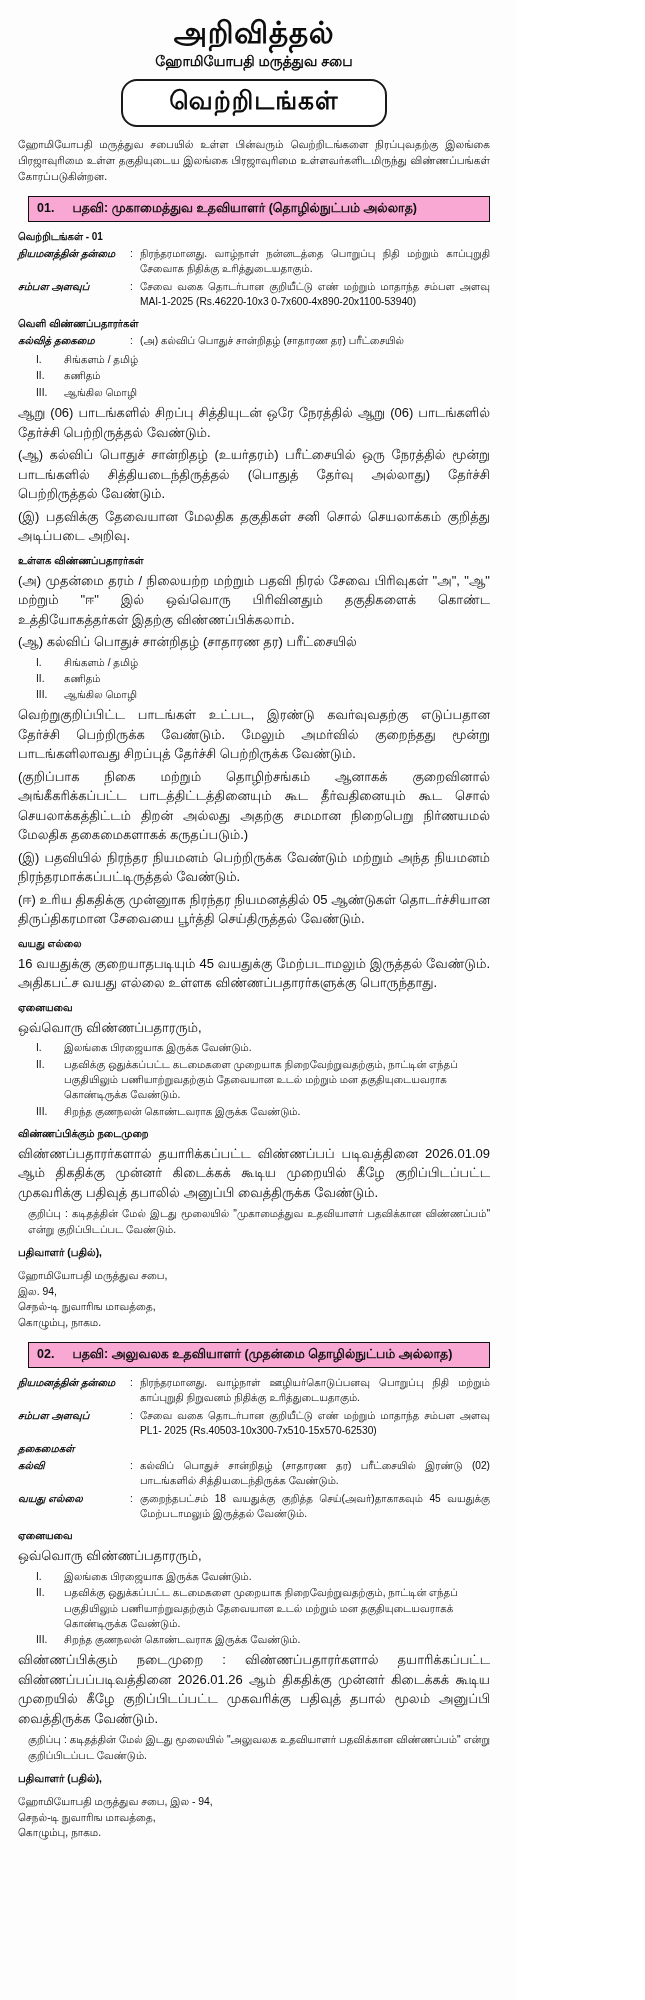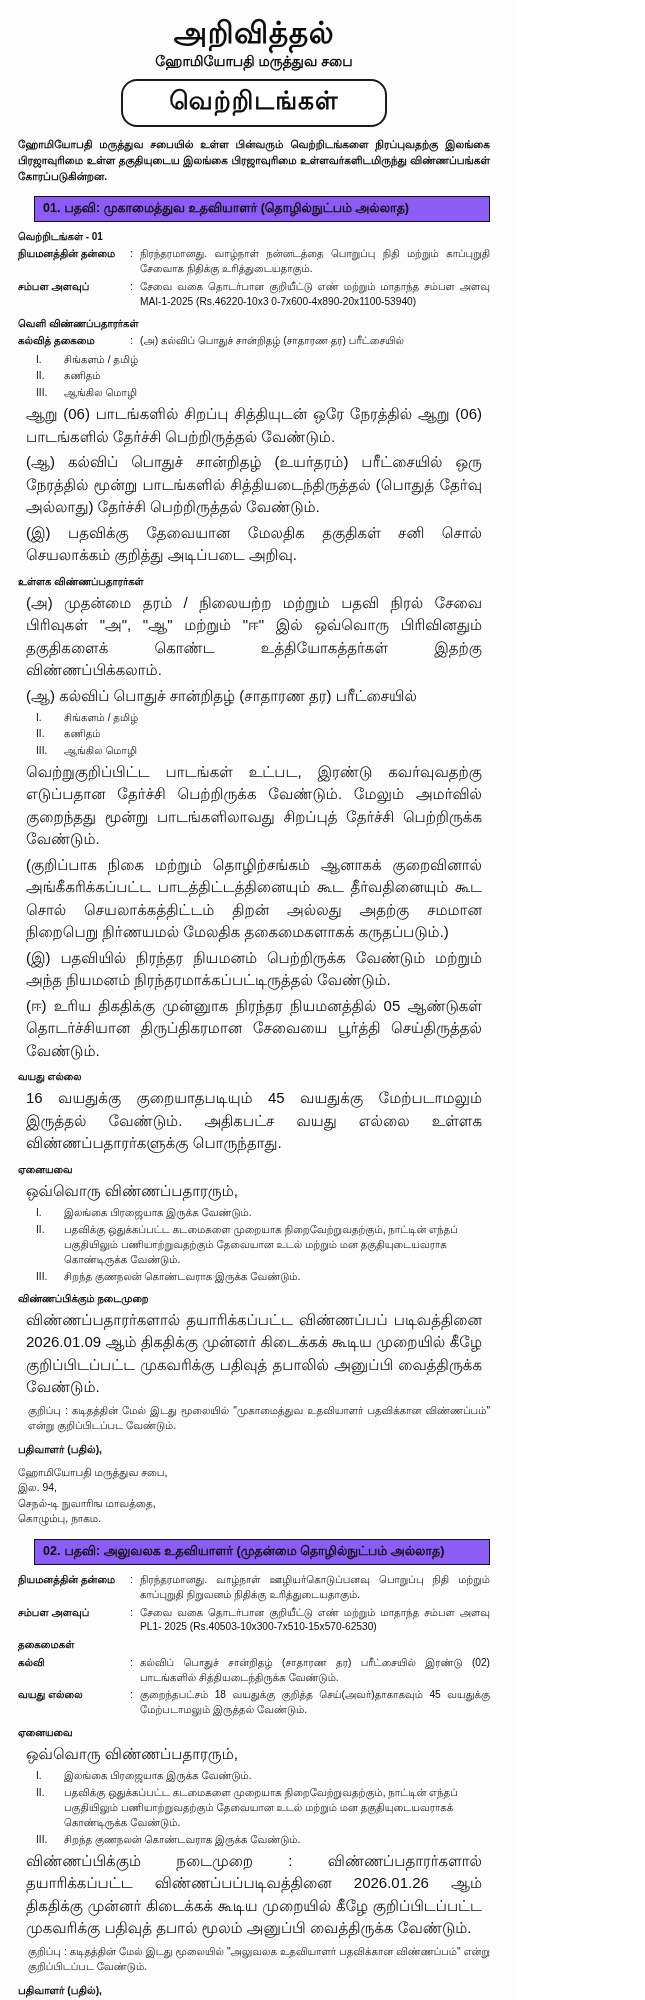--- a/index.html
+++ b/index.html
@@ -51,67 +51,67 @@
     text-align: left;
     background: #ffffff;
     box-shadow: 0 0 0 1px #ffffff inset;
   }
 
   .intro {
     font-size: 10.5px;
     line-height: 1.5;
     text-align: justify;
     margin: 6px 0 12px 0;
-    font-weight: bold;
   }
 
   
   .section-bar {
     border: 1.5px solid #111;
-    background: #8b5cf6;
+    background: #f9a8d4;
     padding: 4px 8px;
     font-size: 12.5px;
     font-weight: bold;
-    margin: 12px 0 8px 16px;
+    margin: 12px 0 8px 10px;
     display: flex;
-    gap: 4px;
+    gap: 18px;
     align-items: baseline;
   }
   .section-bar .num { white-space: nowrap; }
 
   
   .row {
     display: flex;
     font-size: 10.2px;
     line-height: 1.45;
     margin: 3px 0;
   }
   .row .label {
     width: 112px;
     flex: 0 0 112px;
     font-weight: bold;
+    font-style: italic;
   }
   .row .colon {
     width: 10px;
     flex: 0 0 10px;
   }
   .row .value {
     flex: 1 1 auto;
     text-align: justify;
   }
   .subhead {
     font-weight: bold;
     font-size: 10px;
     margin: 9px 0 3px 0;
   }
   .para {
-    font-size: 15px;
+    font-size: 13px;
     line-height: 1.5;
     text-align: justify;
-    margin: 3px 8px;
+    margin: 3px 0;
   }
   .list {
     margin: 2px 0 2px 0;
     padding-left: 18px;
   }
   .list .li {
     font-size: 10.2px;
     line-height: 1.5;
     display: flex;
     gap: 8px;

